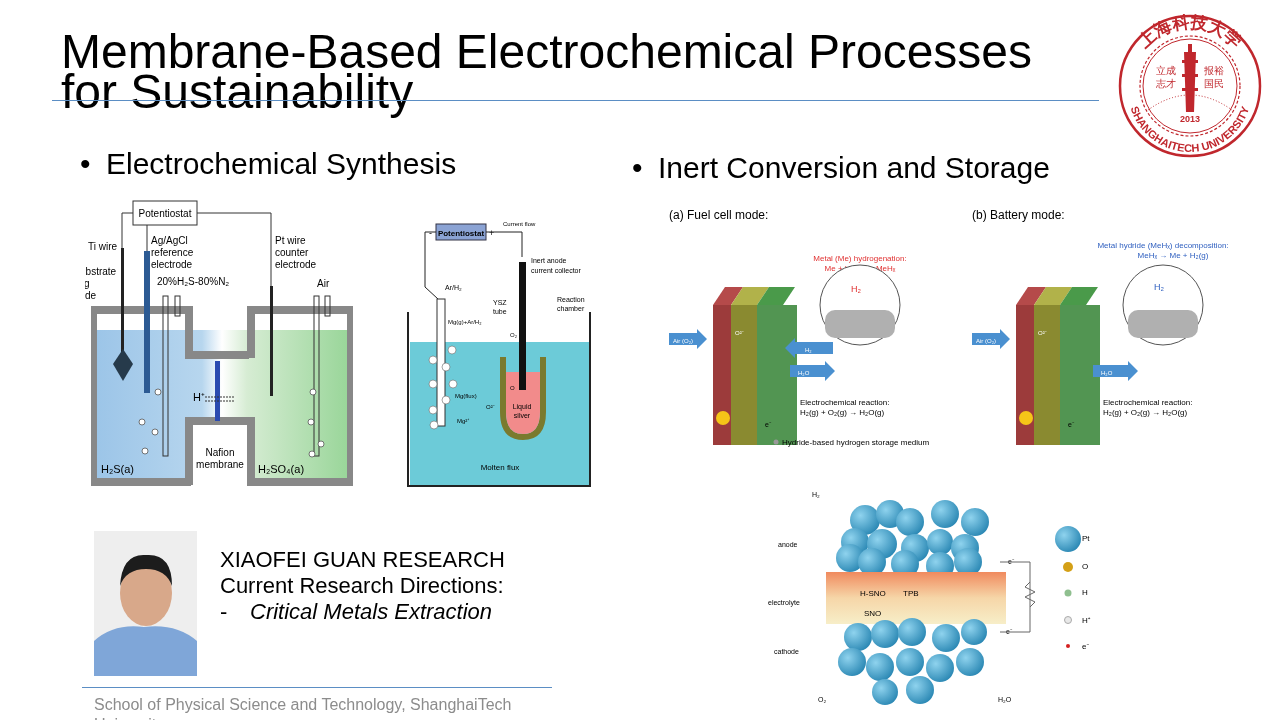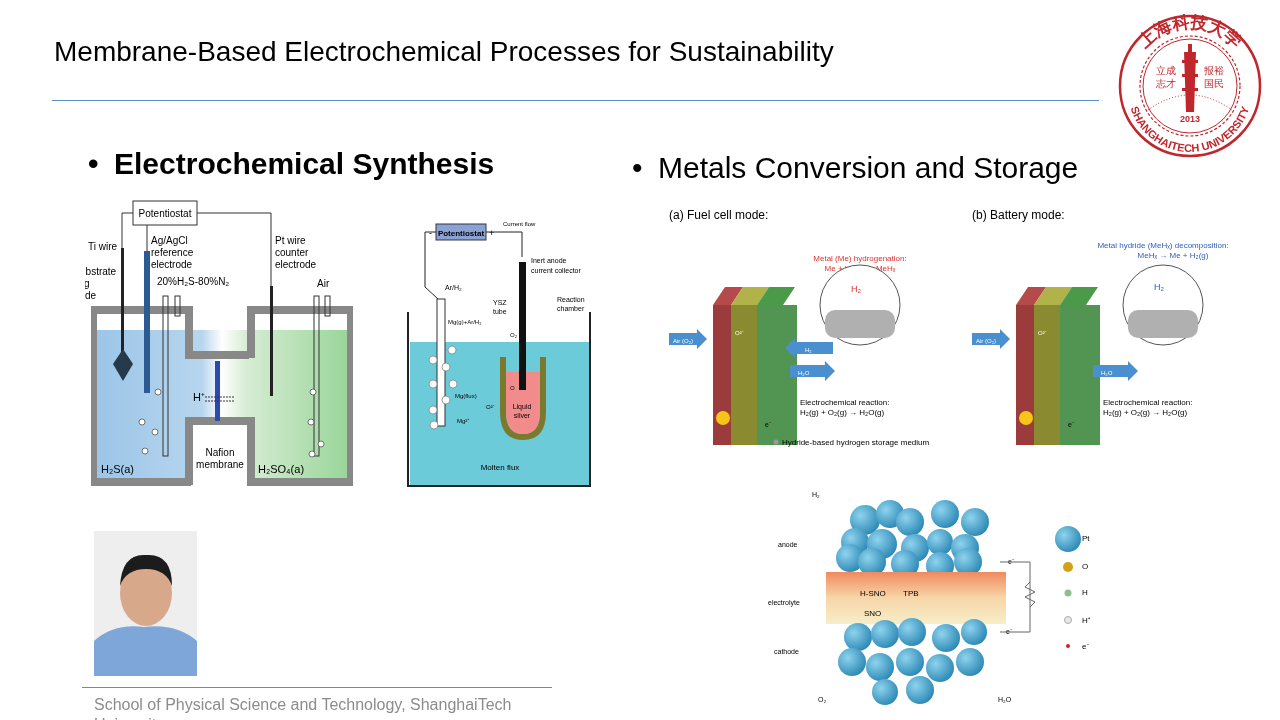--- a/index.html
+++ b/index.html
@@ -1,18 +1,18 @@
 <!DOCTYPE html>
 <html><head>
 <meta charset="utf-8">
 <style>
   html, body { margin:0; padding:0; }
   body { width:1280px; height:720px; background:#ffffff; position:relative; overflow:hidden; font-family:"Liberation Sans", sans-serif; color:#000; }
   .abs { position:absolute; }
-  .title { left:54px; top:32px; font-size:28px; line-height:40px; width:1000px; }
+  .title { left:61px; top:32px; font-size:48px; line-height:40px; width:1000px; }
   .title-rule { left:52px; top:100px; width:1047px; height:1px; background:#5b8ec4; }
   .bullet { font-size:30px; line-height:34px; }
   .bullet .dot { display:inline-block; width:26px; }
   .logo { left:1118px; top:14px; width:144px; height:144px; }
   .diag-label { font-size:10px; line-height:11px; }
   .profile-text { left:220px; top:547px; font-size:22px; line-height:26px; }
   .profile-text .it { font-style:italic; }
   .profile-text .dash { display:inline-block; width:30px; font-style:normal; }
   .footer-rule { left:82px; top:687px; width:470px; height:1px; background:#5b8ec4; }
   .footer { left:94px; top:695px; font-size:16px; line-height:20px; color:#8c8c8c; width:460px; }
@@ -42,21 +42,21 @@
     <rect x="70" y="30" width="4" height="8"></rect>
     <polygon points="66,38 78,38 76,98 68,98"></polygon>
     <rect x="64" y="46" width="16" height="3"></rect>
     <rect x="64" y="60" width="16" height="3"></rect>
     <rect x="64" y="74" width="16" height="3"></rect>
   </g>
   <path d="M 30 96 Q 72 66 114 96" fill="none" stroke="#c0272d" stroke-width="1" stroke-dasharray="1 2"></path>
   <text x="72" y="108" font-size="9" fill="#c0272d" font-weight="bold" text-anchor="middle">2013</text>
 </svg>
 
-<div class="abs bullet" style="left:88px; top:147px;font-weight:bold;">
+<div class="abs bullet" style="left:80px; top:147px;">
   <span class="dot">•</span><span>Electrochemical Synthesis</span>
 </div>
 
 <svg class="abs" style="left:85px; top:196px;" width="280" height="295">
   <defs>
     <linearGradient id="hcellGrad" x1="0" y1="0" x2="1" y2="0">
       <stop offset="0" stop-color="#9cc5e8"></stop>
       <stop offset="0.42" stop-color="#b7d6ee"></stop>
       <stop offset="0.5" stop-color="#ffffff"></stop>
       <stop offset="0.6" stop-color="#d6ecd3"></stop>
@@ -168,21 +168,21 @@
   <text x="110" y="178" font-size="6">O</text>
   <text x="55" y="186" font-size="6">Mg(flux)</text>
   <text x="86" y="197" font-size="6">O²⁻</text>
   <text x="57" y="211" font-size="6">Mg²⁺</text>
   <text x="122" y="197" font-size="7" text-anchor="middle">Liquid</text>
   <text x="122" y="206" font-size="7" text-anchor="middle">silver</text>
   <text x="100" y="258" font-size="8" text-anchor="middle">Molten flux</text>
 </svg>
 
 <div class="abs bullet" style="left:632px; top:151px;">
-  <span class="dot">•</span><span>Metals Conversion and Storage</span>
+  <span class="dot">•</span><span>Inert Conversion and Storage</span>
 </div>
 
 <svg class="abs" style="left:665px; top:205px;" width="290" height="250">
   <text x="4" y="14" font-size="12">(a) Fuel cell mode:</text>
   <text x="195" y="56" font-size="8" fill="#e03030" text-anchor="middle">Metal (Me) hydrogenation:</text>
   <text x="195" y="66" font-size="8" fill="#e03030" text-anchor="middle">Me + H₂(g) → MeHₓ</text>
   <polygon points="48,100 60,82 78,82 66,100" fill="#b54a4a"></polygon>
   <polygon points="66,100 78,82 104,82 92,100" fill="#b1b24a"></polygon>
   <polygon points="92,100 104,82 130,82 118,100" fill="#4a9a4a"></polygon>
   <rect x="48" y="100" width="18" height="140" fill="#9c3b3b"></rect>
@@ -302,16 +302,19 @@
 </svg>
 
 <svg class="abs" style="left:94px; top:531px;" width="103" height="145">
   <rect width="103" height="145" fill="#eeeeee"></rect>
   <path d="M 0 145 L 0 110 Q 20 92 50 96 Q 82 92 103 110 L 103 145 Z" fill="#7fa6d8"></path>
   <ellipse cx="52" cy="62" rx="26" ry="33" fill="#d8a88a"></ellipse>
   <path d="M 26 55 Q 28 22 52 24 Q 78 22 78 55 Q 72 38 52 38 Q 32 38 26 55 Z" fill="#1c1c1c"></path>
 </svg>
 
 <div class="abs profile-text">
+  <div>XIAOFEI GUAN RESEARCH</div>
+  <div>Current Research Directions:</div>
+  <div><span class="dash">-</span><span class="it">Critical Metals Extraction</span></div>
 </div>
 
 <div class="abs footer-rule"></div>
 <div class="abs footer">School of Physical Science and Technology,   ShanghaiTech University</div>
 
 </body></html>

